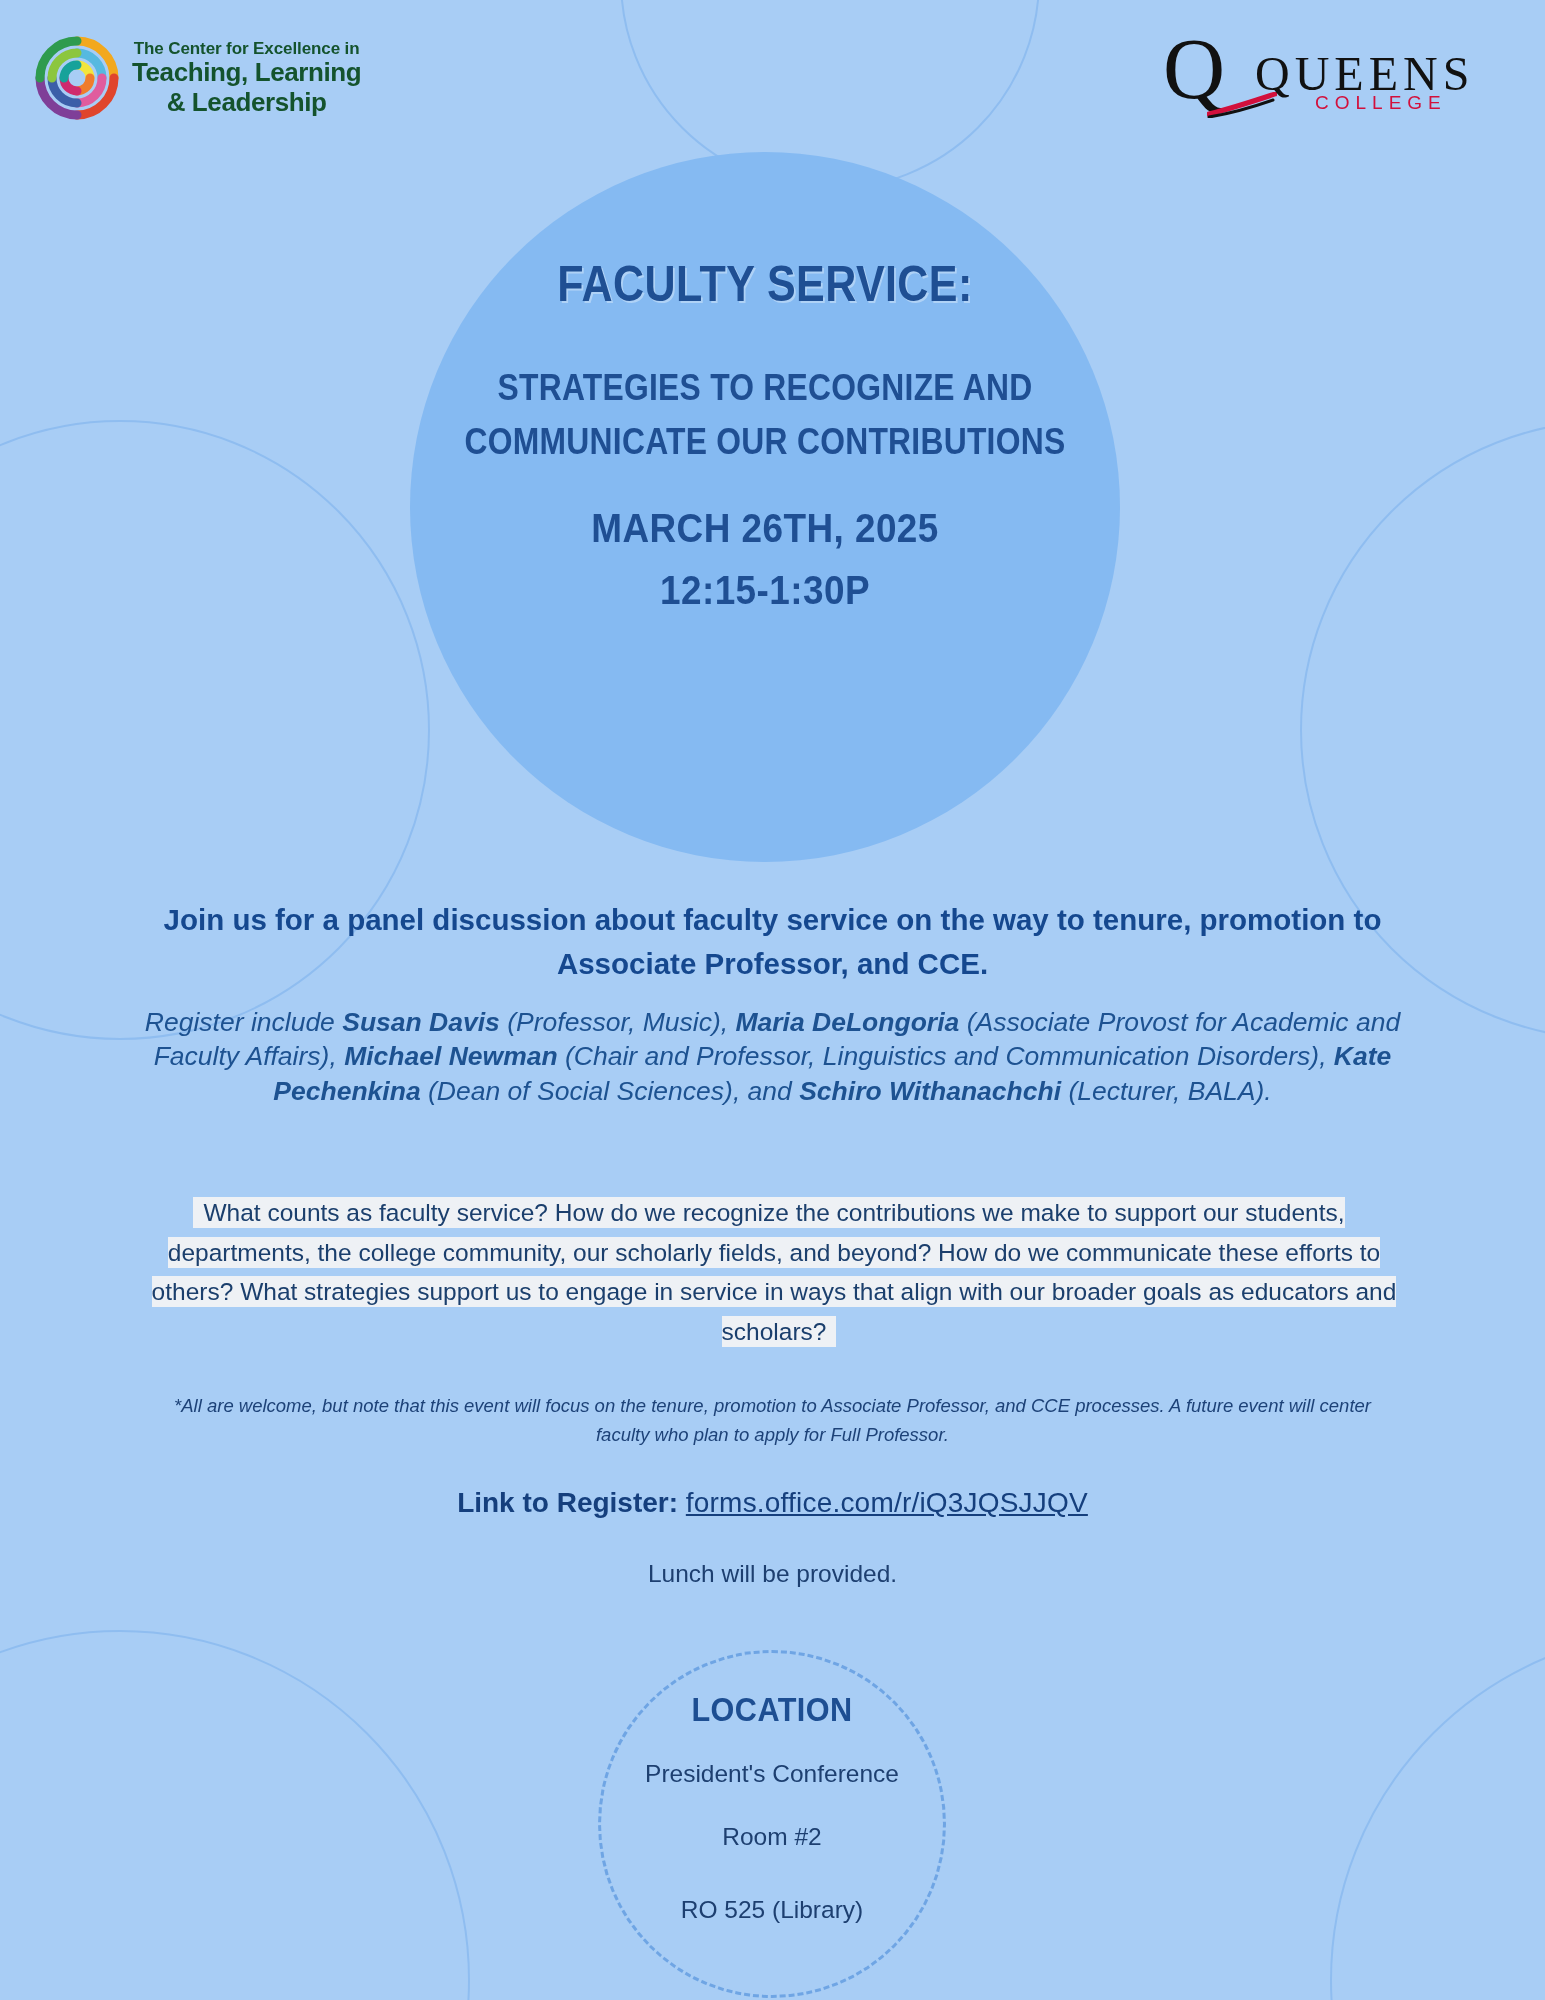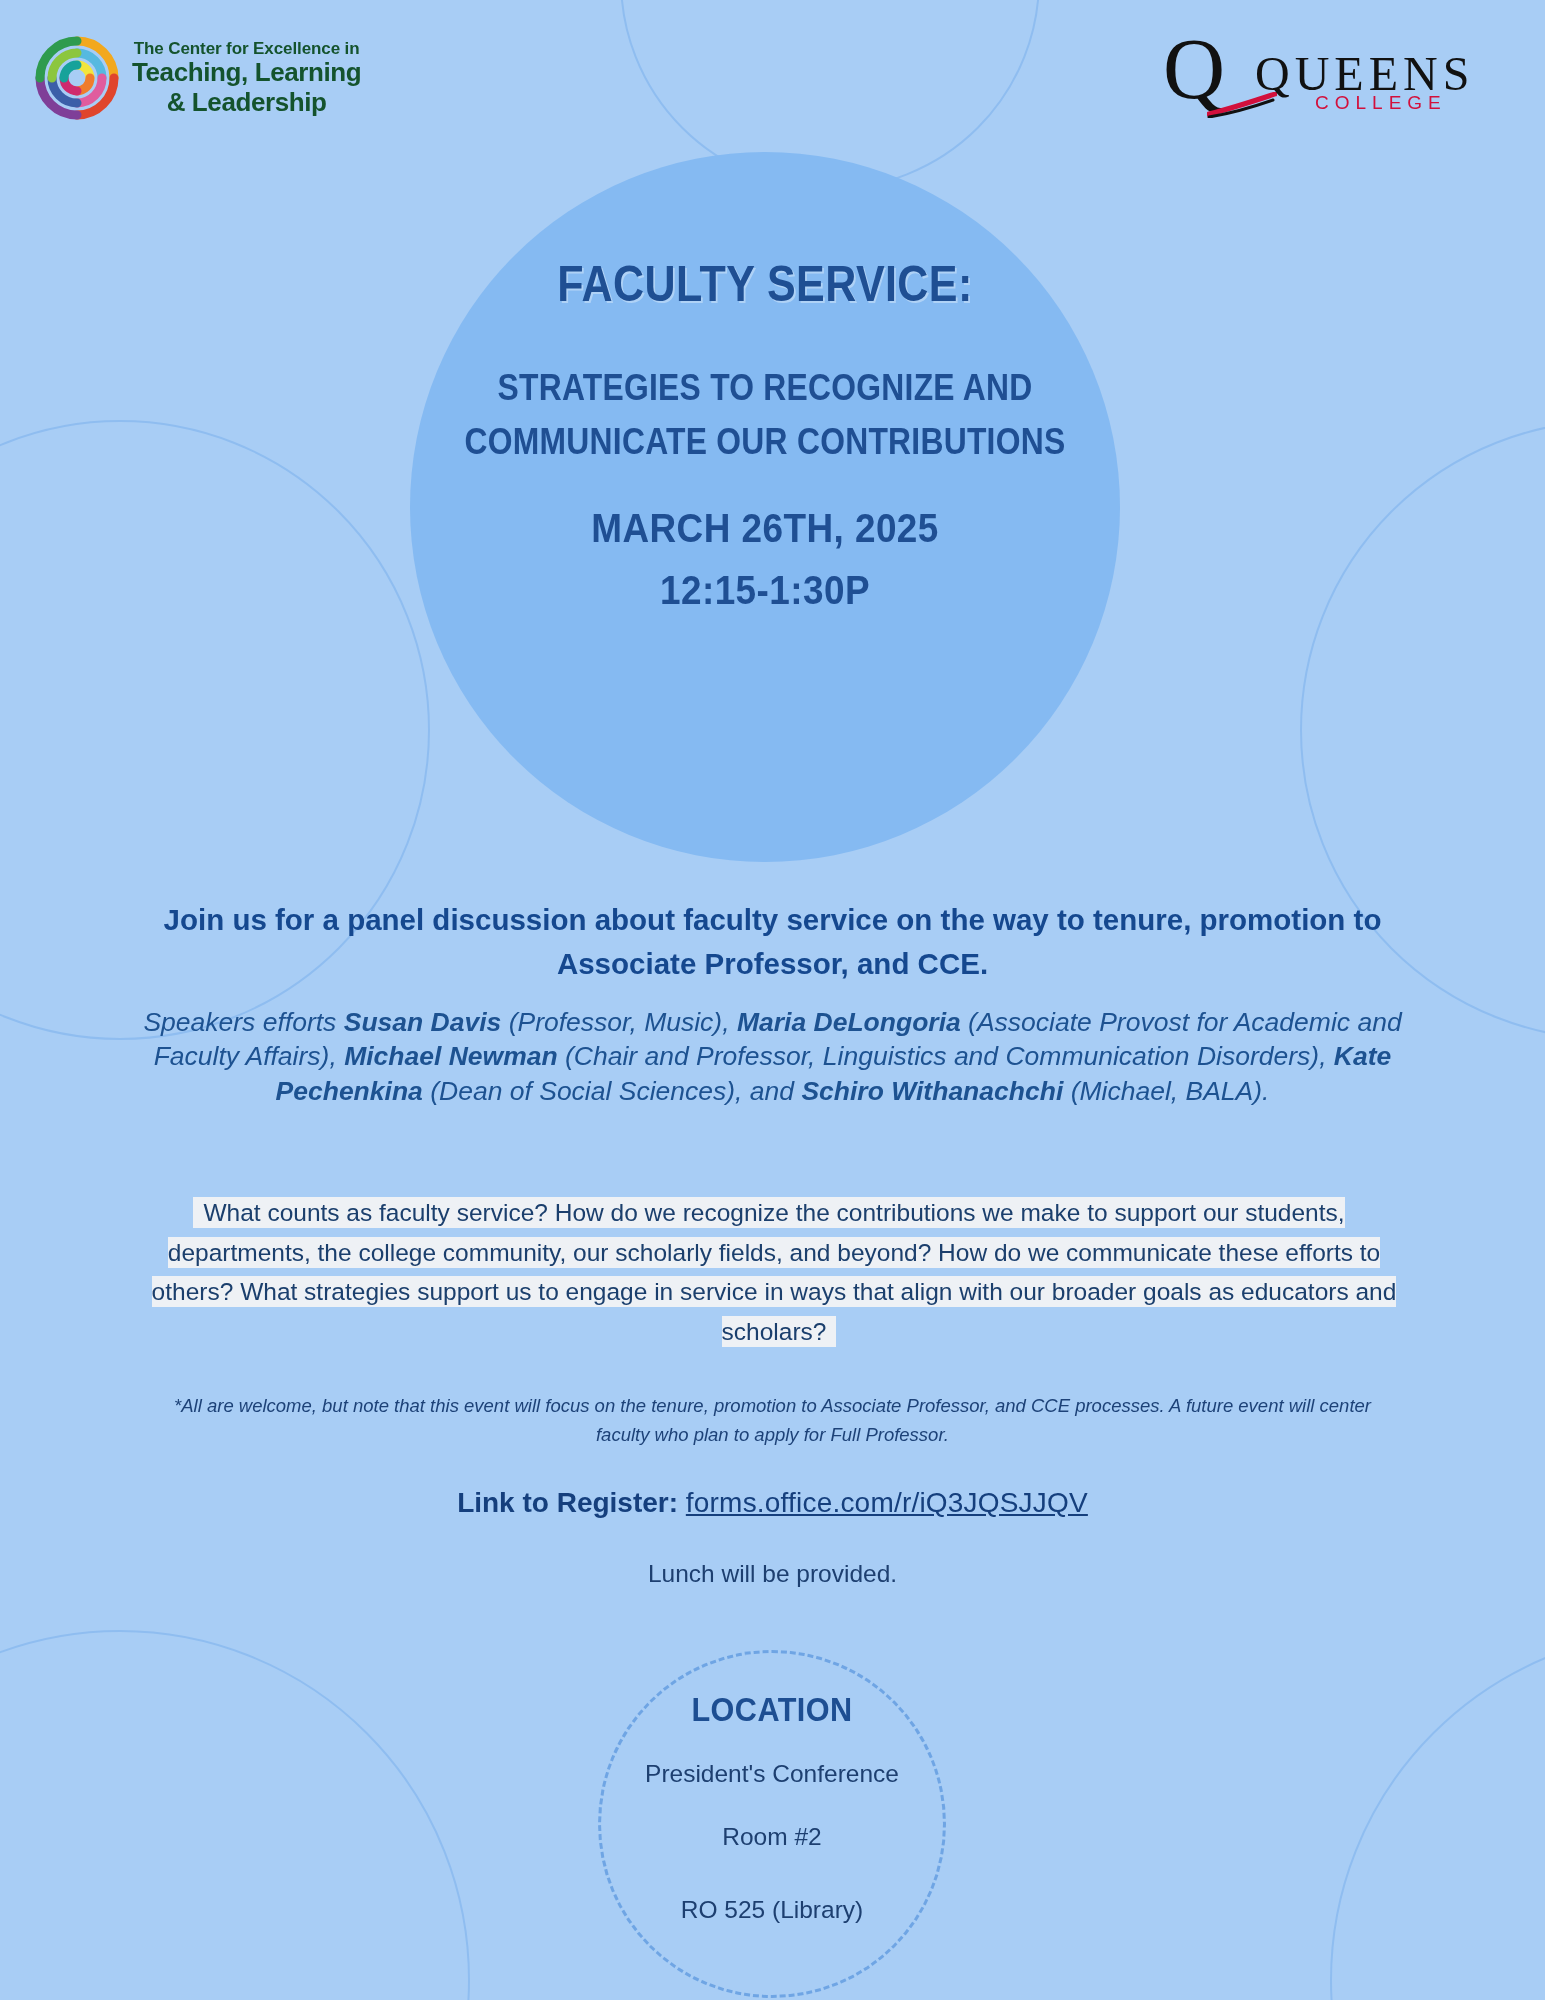--- a/index.html
+++ b/index.html
@@ -338,21 +338,21 @@
   </div>
   <div class="hero-date">
     <div>MARCH 26TH, 2025</div>
     <div>12:15-1:30P</div>
   </div>
 </div>
 
 <div class="lead">Join us for a panel discussion about faculty service on the way to tenure, promotion to Associate Professor, and CCE.</div>
 
 <div class="speakers">
-  <span>Speakers efforts </span><b>Susan Davis</b><span> (Professor, Music), </span><b>Maria DeLongoria</b><span> (Associate Provost for Academic and Faculty Affairs), </span><b>Michael Newman</b><span> (Chair and Professor, Linguistics and Communication Disorders), </span><b>Kate Pechenkina</b><span> (Dean of Social Sciences), and </span><b>Schiro Withanachchi</b><span> (Michael, BALA).</span>
+  <span>Register include </span><b>Susan Davis</b><span> (Professor, Music), </span><b>Maria DeLongoria</b><span> (Associate Provost for Academic and Faculty Affairs), </span><b>Michael Newman</b><span> (Chair and Professor, Linguistics and Communication Disorders), </span><b>Kate Pechenkina</b><span> (Dean of Social Sciences), and </span><b>Schiro Withanachchi</b><span> (Lecturer, BALA).</span>
 </div>
 
 <div class="questions">
   <span class="hl">What counts as faculty service? How do we recognize the contributions we make to support our students, departments, the college community, our scholarly fields, and beyond? How do we communicate these efforts to others? What strategies support us to engage in service in ways that align with our broader goals as educators and scholars?</span>
 </div>
 
 <div class="note">*All are welcome, but note that this event will focus on the tenure, promotion to Associate Professor, and CCE processes.  A future event will center faculty who plan to apply for Full Professor.</div>
 
 <div class="register">
   <span>Link to Register:</span>

